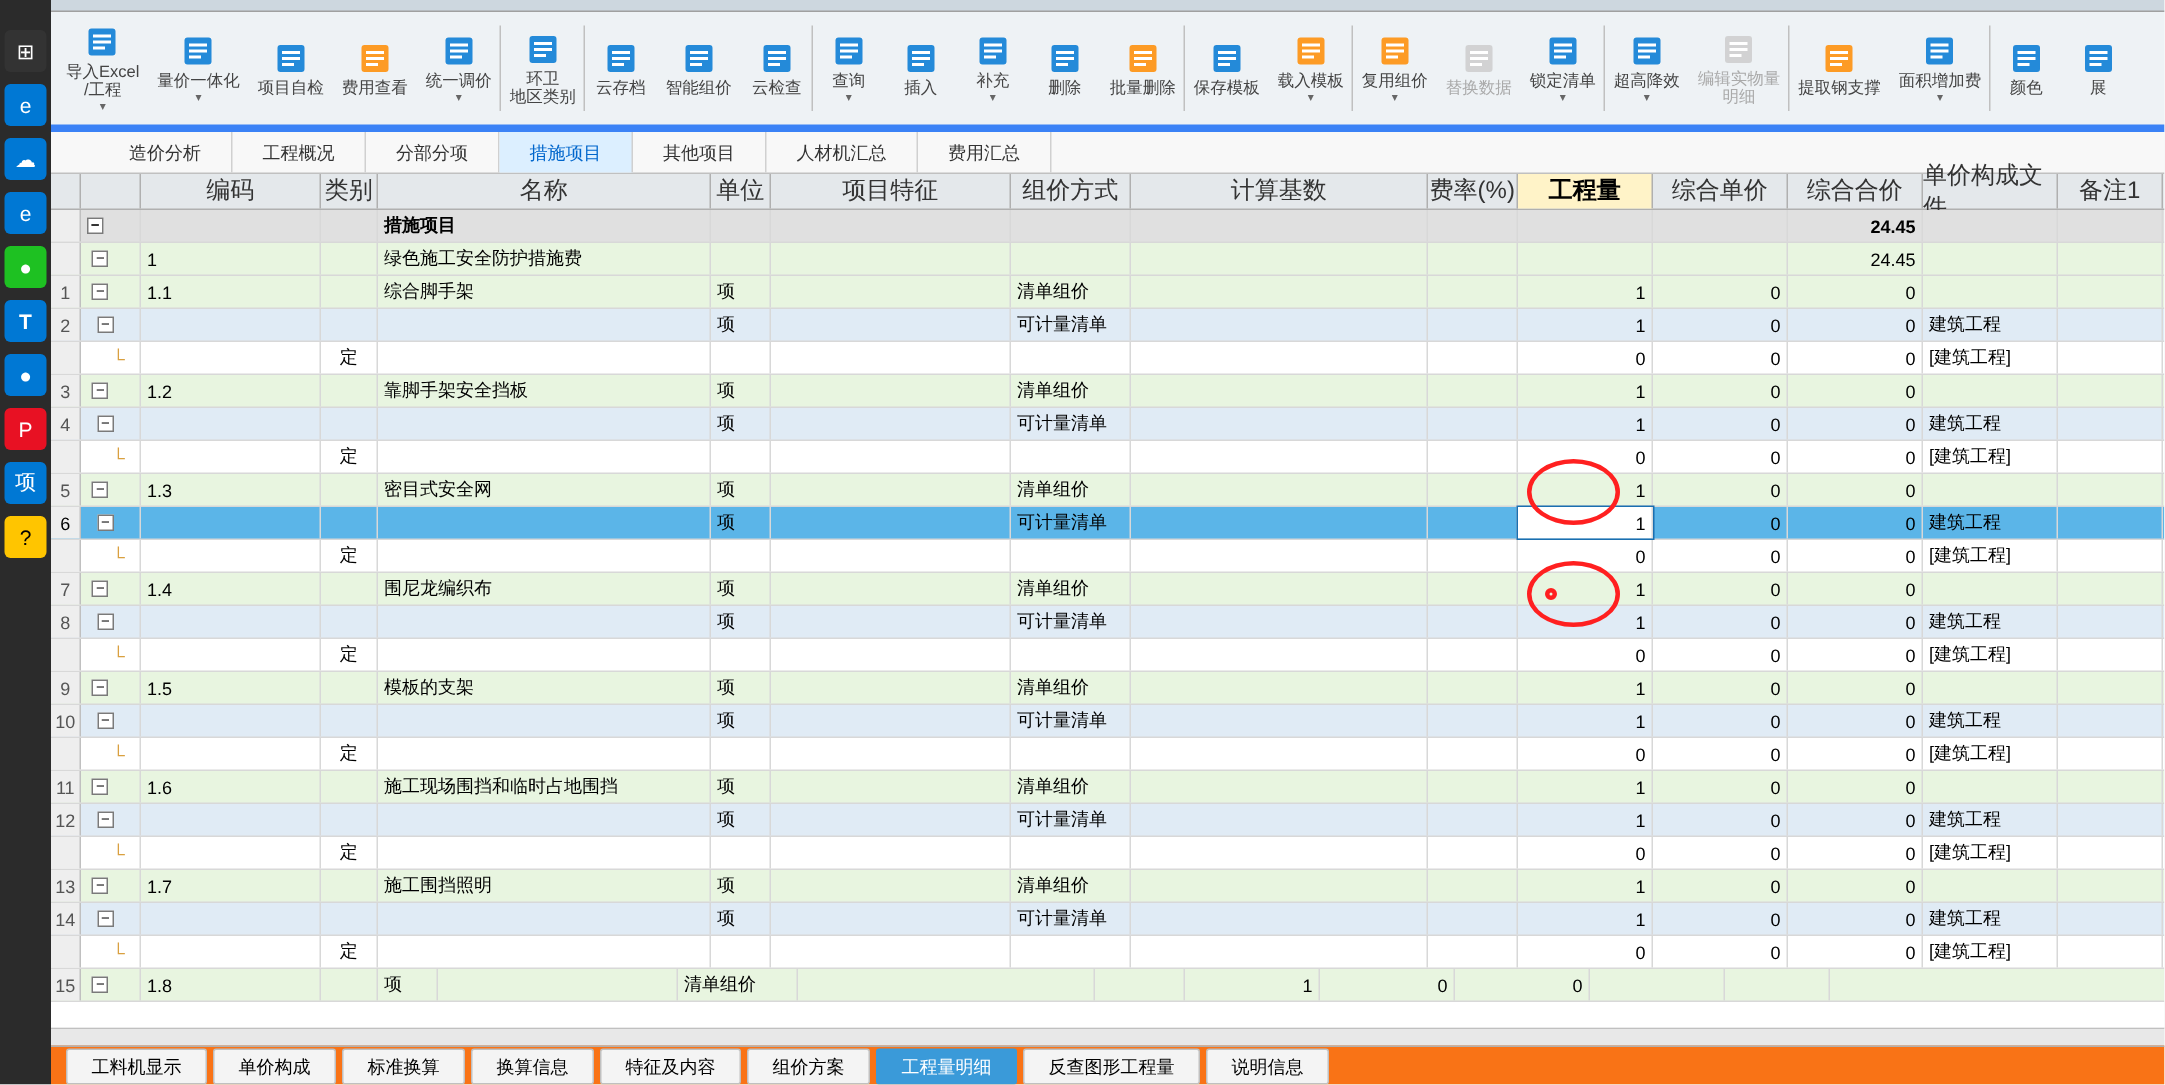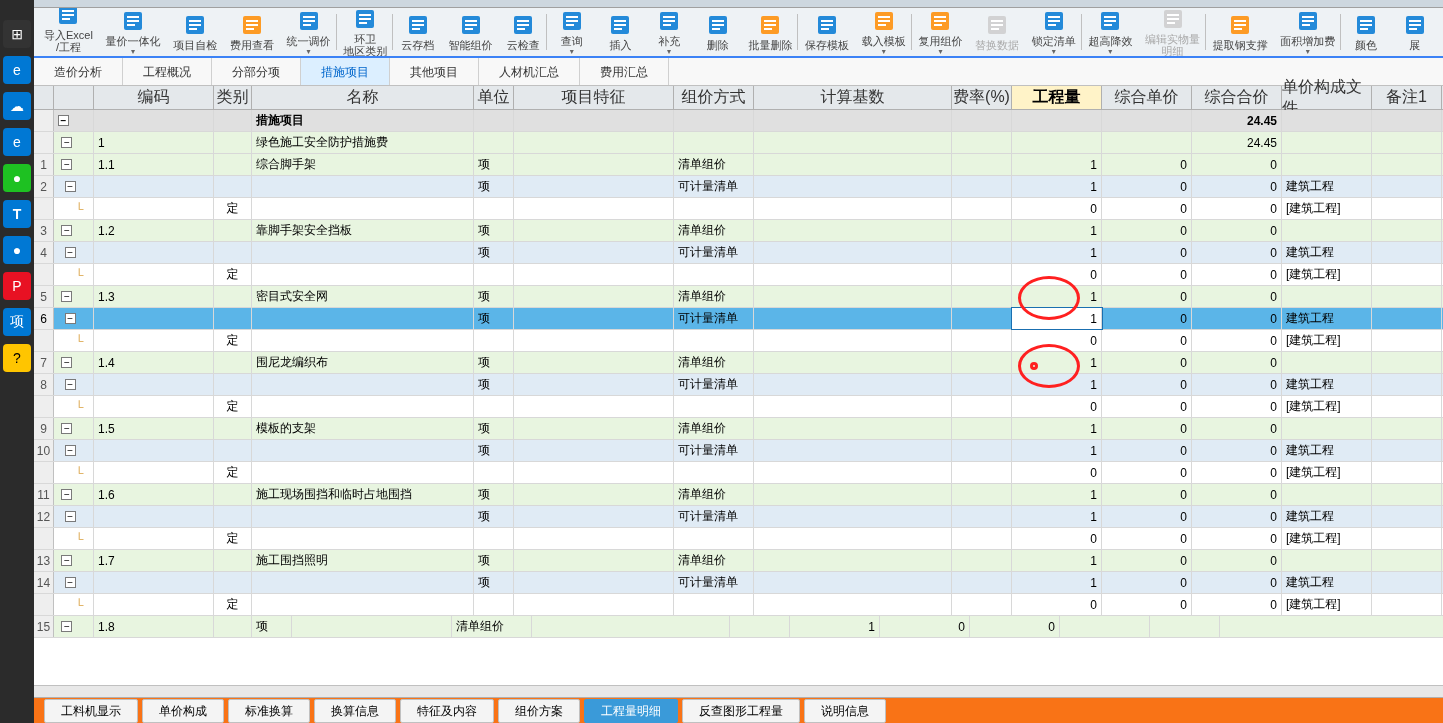--- a/index.html
+++ b/index.html
@@ -5,29 +5,29 @@
 * { margin: 0; padding: 0; box-sizing: border-box; font-family: "Microsoft YaHei", Arial, sans-serif; }
 body { background: #f0f0f0; display: flex; height: 723px; width: 1443px; overflow: hidden; }
 
 .taskbar { width: 34px; background: #2b2b2b; display: flex; flex-direction: column; align-items: center; gap: 8px; padding-top: 20px; }
 .taskbar .tb-icon { width: 28px; height: 28px; border-radius: 4px; display: flex; align-items: center; justify-content: center; color: white; font-size: 14px; }
 
 .main { flex: 1; display: flex; flex-direction: column; }
 
 .menubar { height: 8px; background: #cdd7df; border-bottom: 1px solid #a0a0a0; }
 
-.ribbon { height: 50px; background: #eef2f5; border-bottom: 2px solid #3b82f6; display: flex; align-items: center; padding: 2px 4px; overflow: hidden; justify-content: space-between; }
+.ribbon { height: 80px; background: #eef2f5; border-bottom: 5px solid #3b82f6; display: flex; align-items: center; padding: 2px 4px; overflow: hidden; }
 .ribbon-group { display: flex; flex-direction: column; align-items: center; justify-content: center; padding: 0 6px; height: 100%; font-size: 11px; color: #444; min-width: 48px; position: relative; }
 .ribbon-group.sep::after { content: ''; position: absolute; right: 0; top: 10%; height: 80%; width: 1px; background: #c0c0c0; }
 .ribbon-icon { width: 24px; height: 24px; margin-bottom: 2px; }
 .ribbon-label { line-height: 12px; text-align: center; white-space: pre; }
 .ribbon-group .caret { font-size: 8px; color: #666; }
 .ribbon-group.disabled { color: #aaa; }
 
-.tabbar { height: 28px; background: #f8f8f8; border-bottom: 1px solid #c0c0c0; display: flex; }
+.tabbar { height: 28px; background: #f8f8f8; border-bottom: 1px solid #c0c0c0; display: flex; padding-left: 32px; }
 .tab { padding: 0 20px; line-height: 28px; font-size: 12px; color: #333; border-right: 1px solid #d0d0d0; cursor: pointer; }
 .tab.active { background: #dcefff; color: #0066cc; }
 
 .grid-header { display: flex; height: 24px; background: #e4e8eb; border-bottom: 1px solid #b0b0b0; font-size: 16px; color: #333; }
 .grid-header .cell { border-right: 1px solid #b0b0b0; display: flex; align-items: center; justify-content: center; }
 .grid-header .cell.hl { background: #fff3c8; font-weight: bold; color: #000; }
 
 .col-rownum { width: 20px; }
 .col-tree { width: 40px; }
 .col-code0 { width: 120px; }

